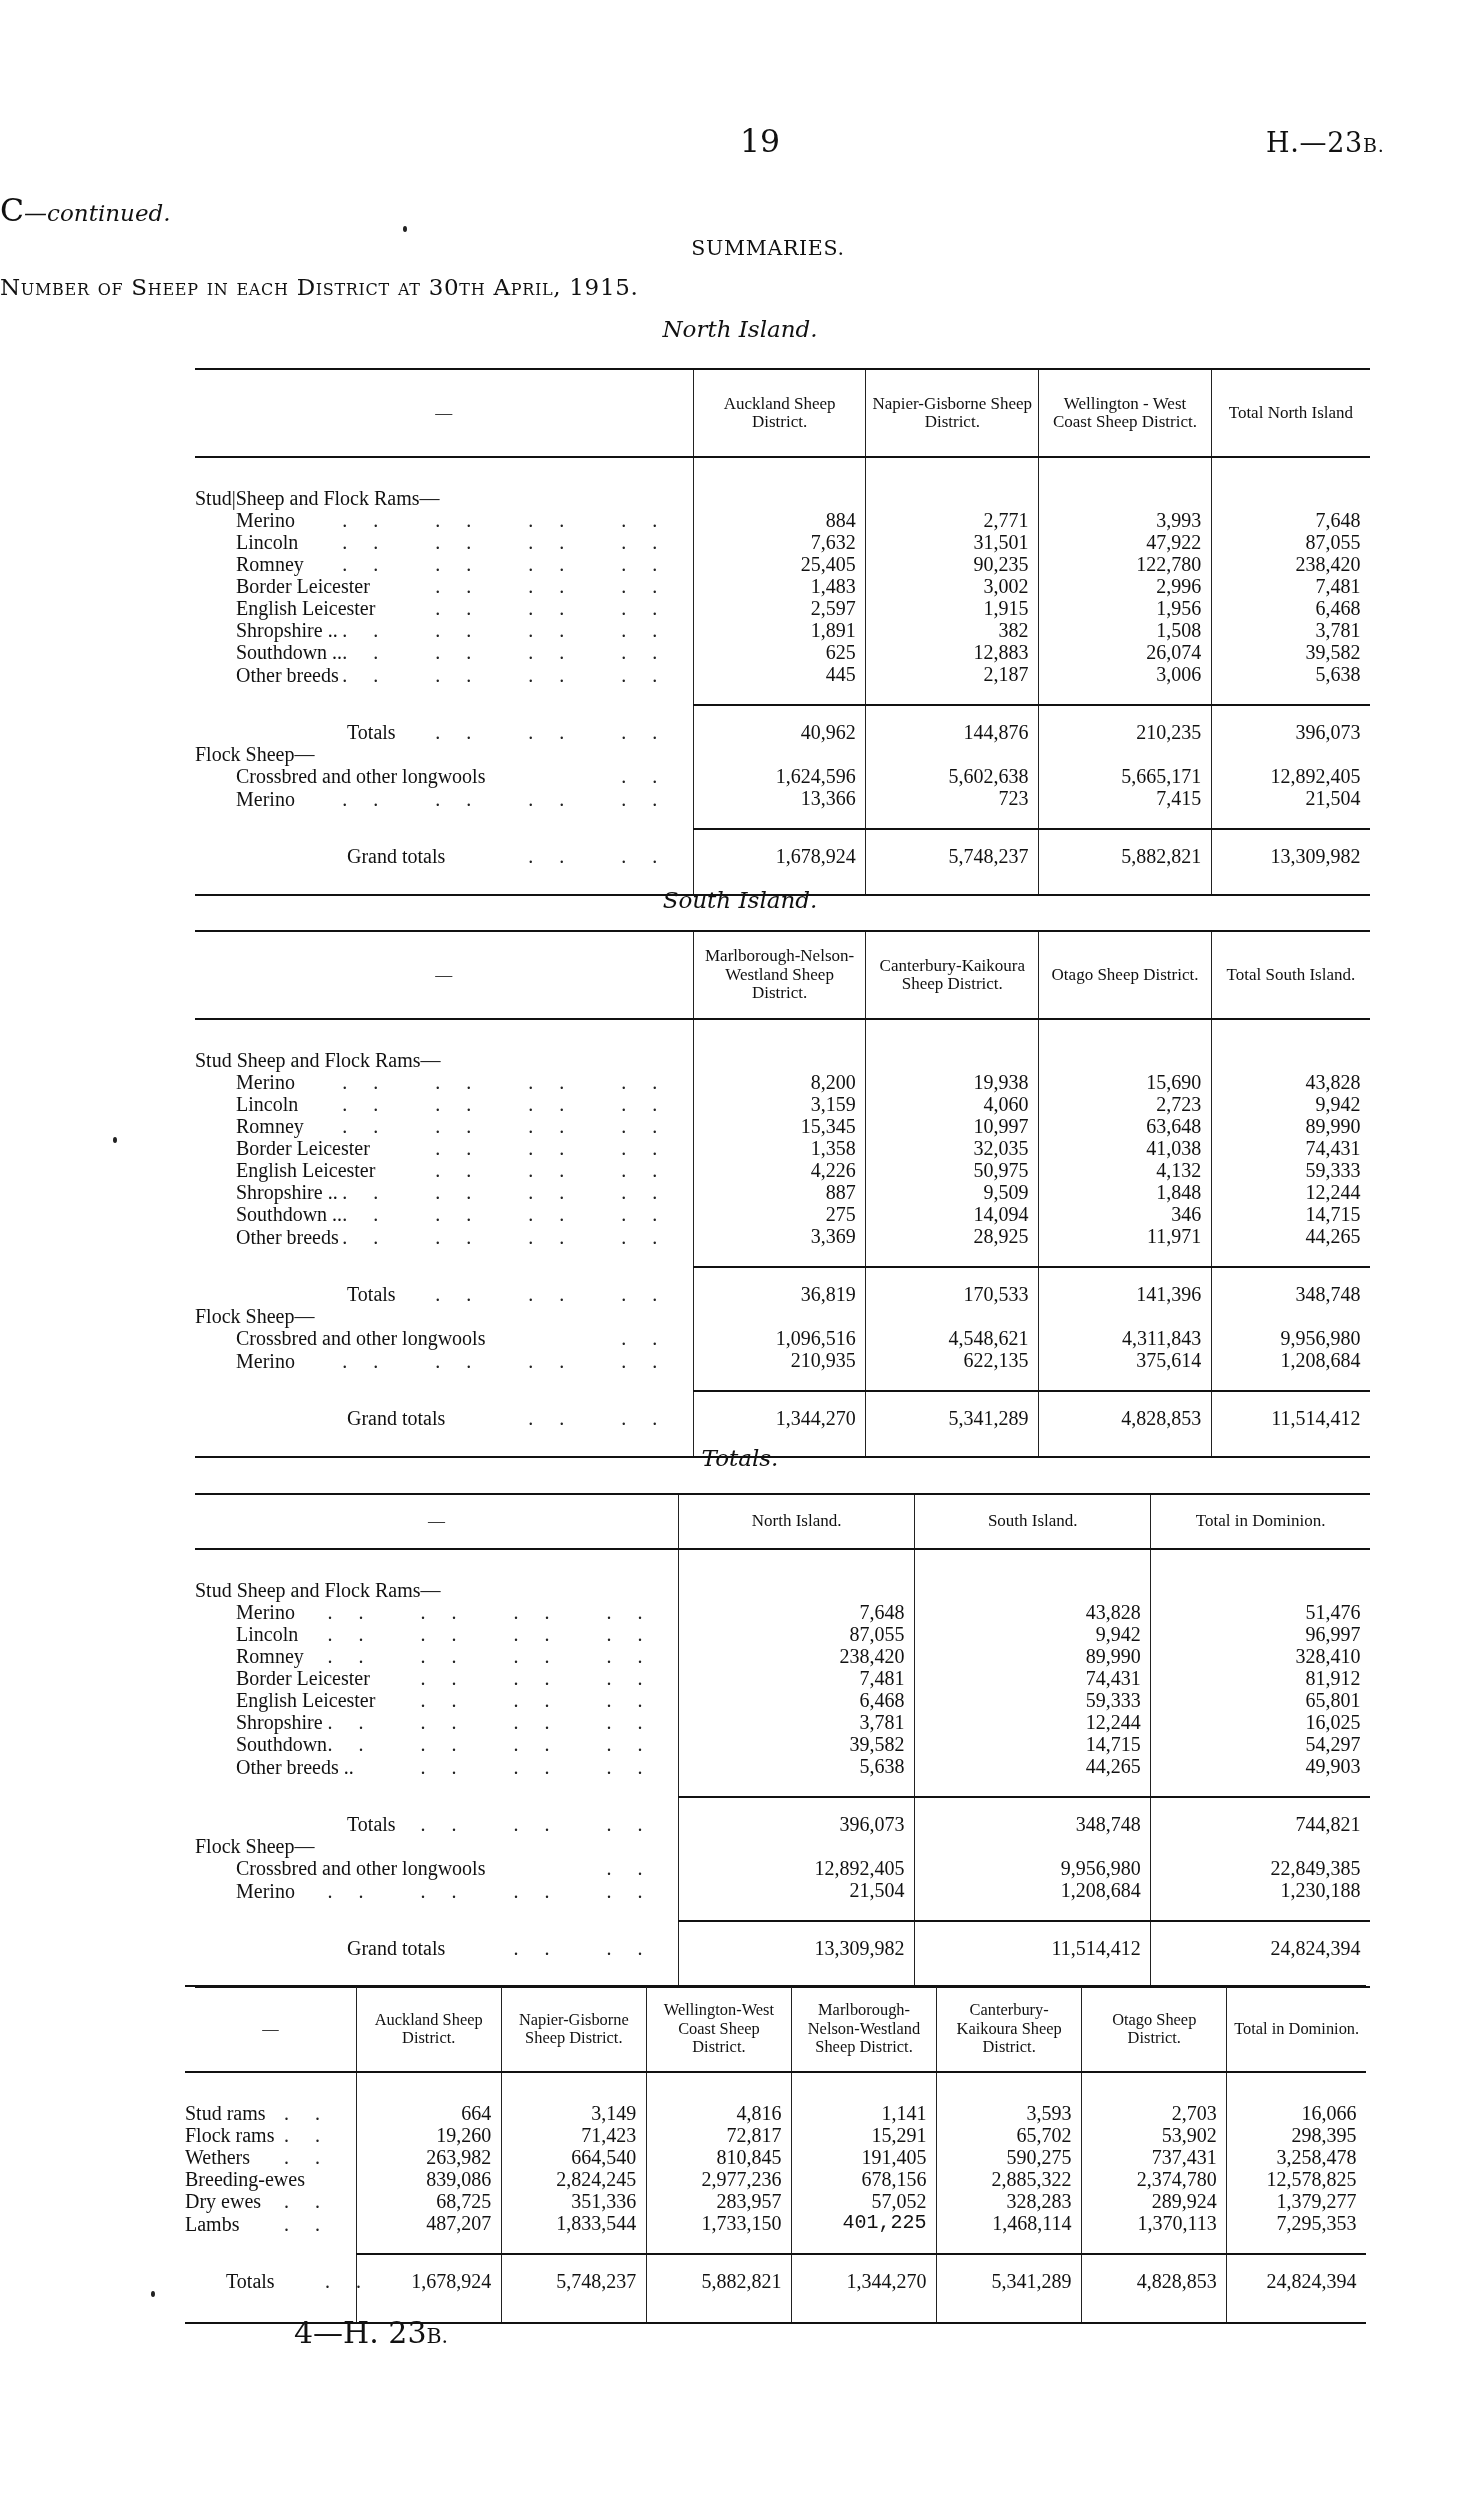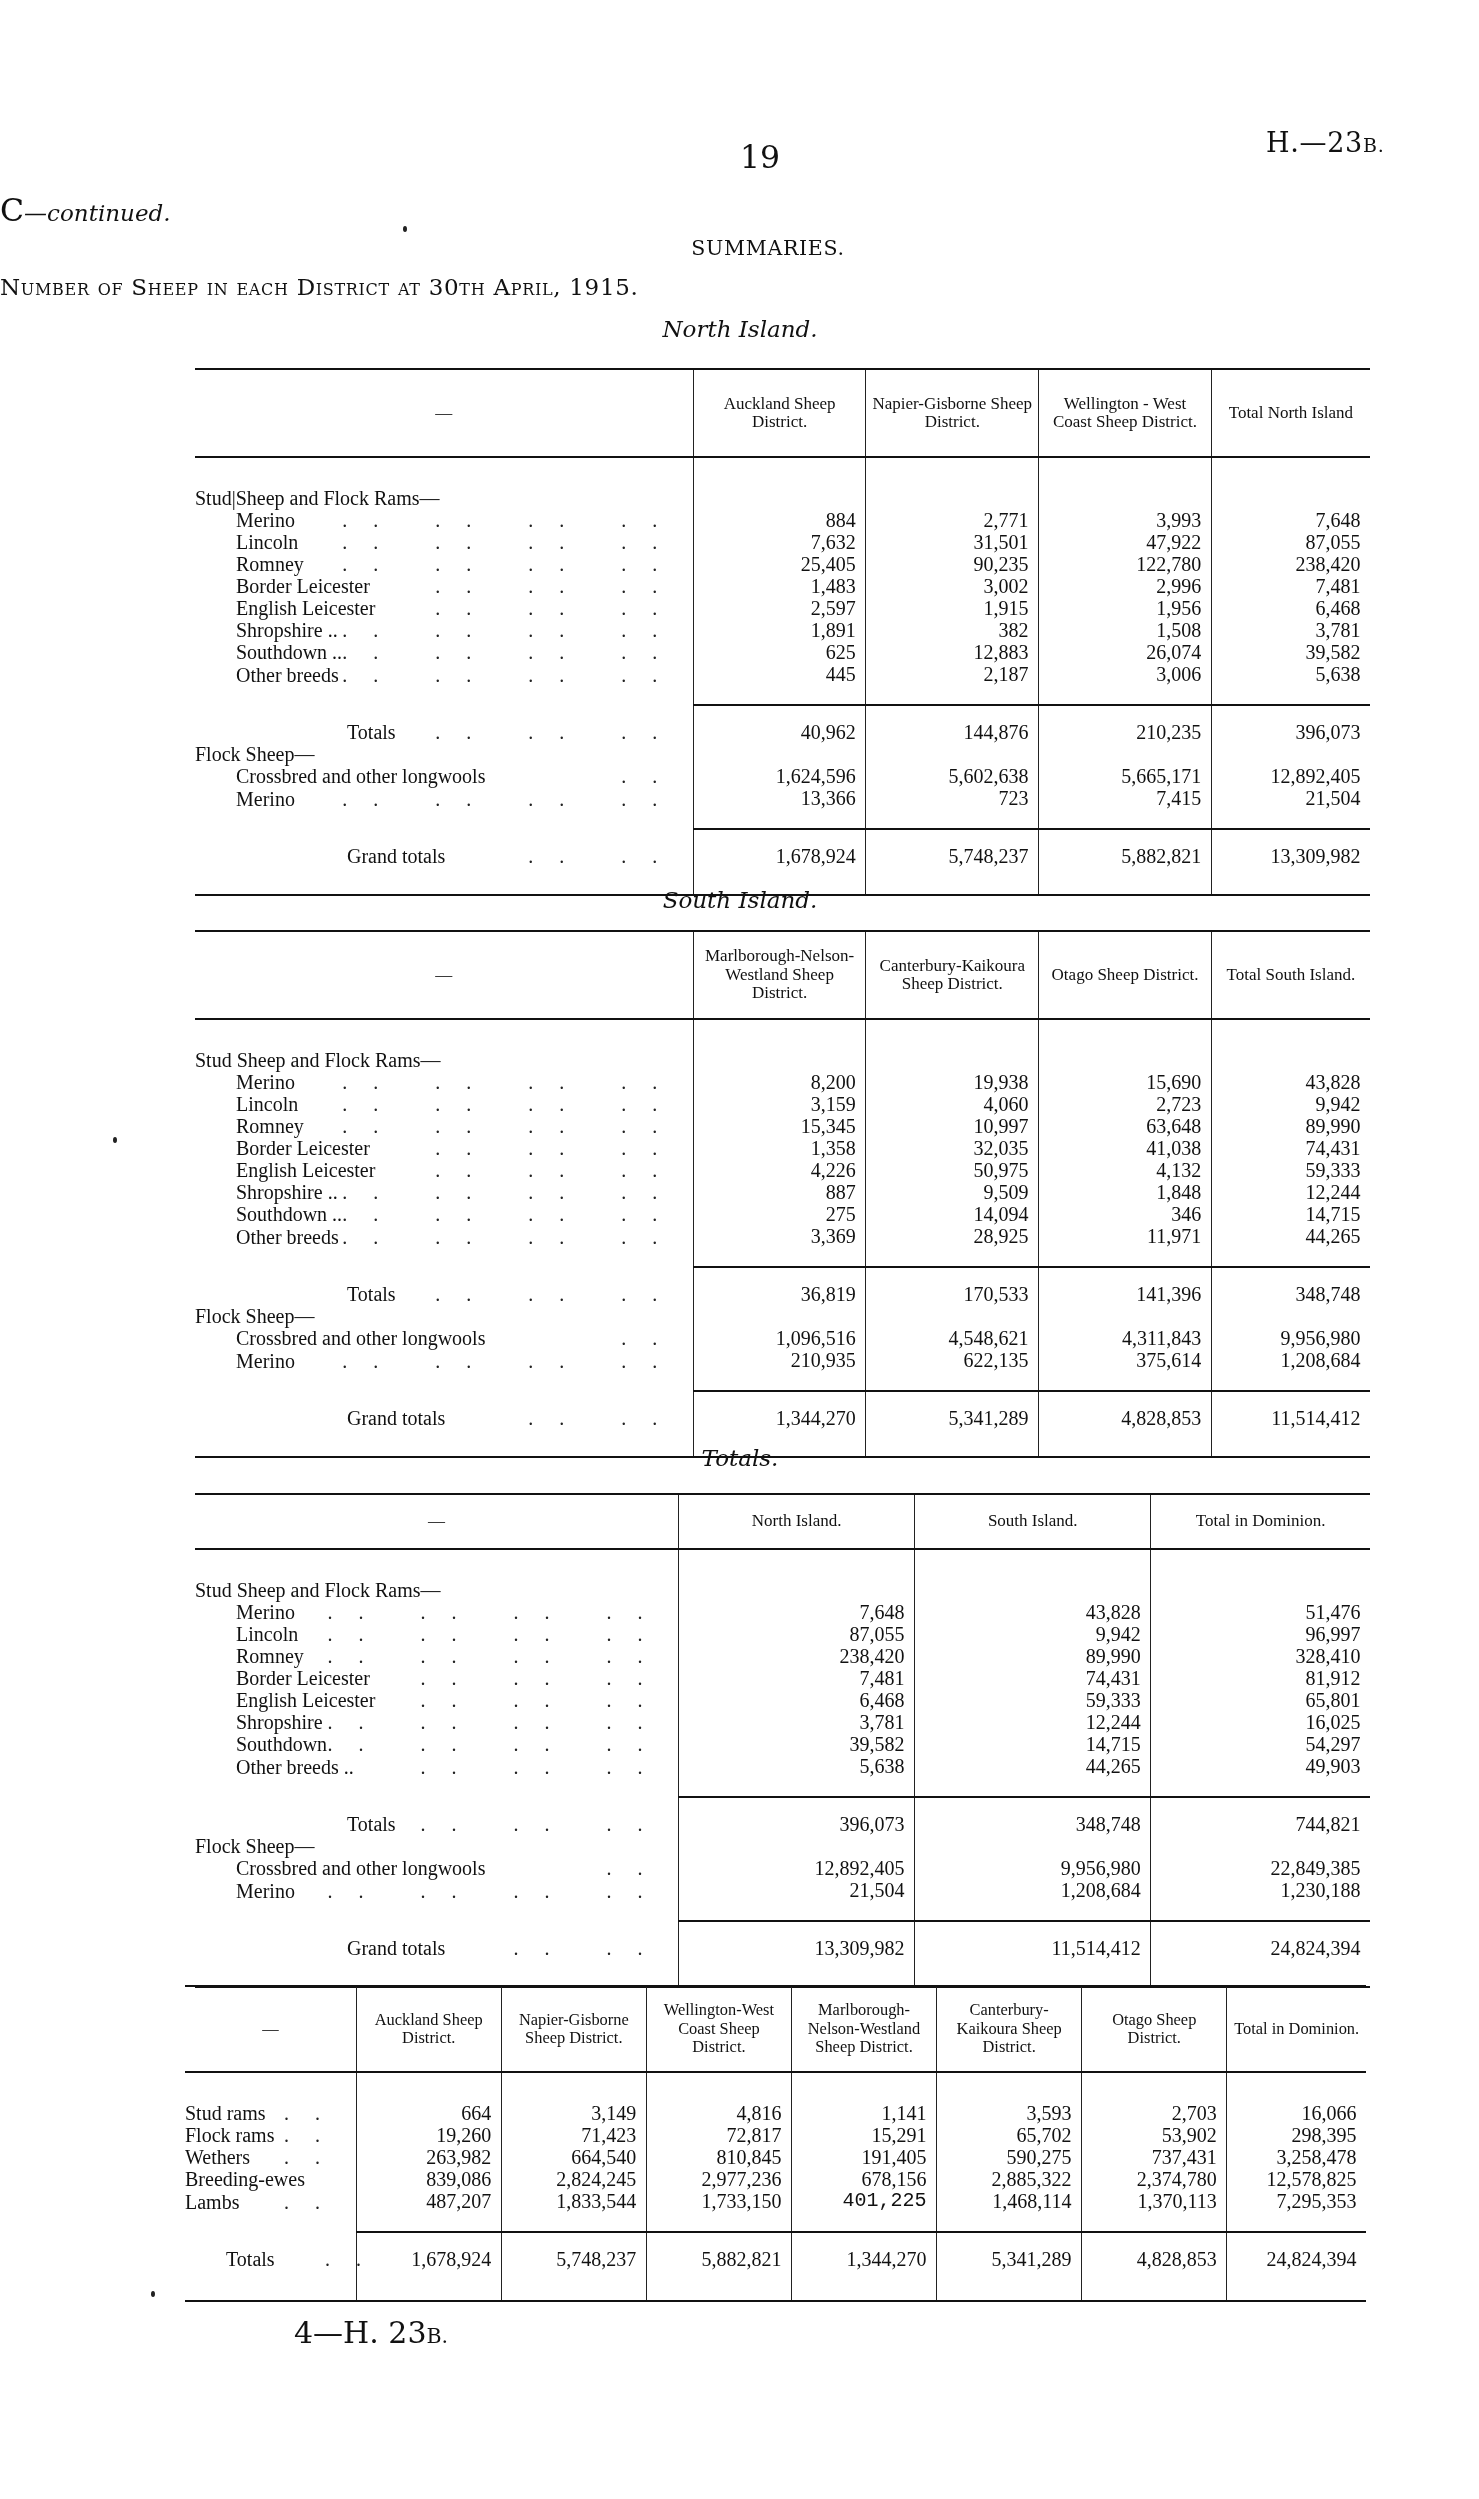--- a/index.html
+++ b/index.html
@@ -1,21 +1,21 @@
 <!DOCTYPE html>
 <html style="font-size:11px"><head>
 <meta charset="utf-8">
 <style>
   html, body { margin: 0; padding: 0; background: #ffffff; }
   body {
     width: 1480px; height: 2500px; position: relative; overflow: hidden;
     font-family: "DejaVu Serif", "Liberation Serif", serif; color: #111;
   }
   .abs { position: absolute; }
-  .page-number { left: 740px; top: 139px; font-size: 31.5px; }
+  .page-number { left: 740px; top: 123px; font-size: 31.5px; }
   .page-ref { left: 1266px; top: 127px; font-size: 27px; letter-spacing: 0.7px; }
   .page-ref .sc { font-size: 19px; }
   .cont { left: 0; width: 1480px; top: 192px; text-align: left; font-size: 23px; }
   .cont .bigc { font-size: 31.5px; font-style: normal; }
   .cont em { font-style: italic; }
   .summ { left: 0; width: 1480px; top: 236px; text-align: center; font-size: 20.5px; letter-spacing: 0.7px; margin-left: 28px; }
   .title { left: 0; width: 1480px; top: 274px; text-align: left; font-size: 23px; letter-spacing: 0.7px; font-variant: small-caps; }
   .sub { left: 0; width: 1480px; text-align: center; font-size: 23px; font-style: italic; }
 
   table.t { position: absolute; border-collapse: collapse; font-family: "Liberation Serif", "DejaVu Serif", serif; }
@@ -671,20 +671,35 @@
           </div>
         </td>
         <td class="num">839,086</td>
         <td class="num">2,824,245</td>
         <td class="num">2,977,236</td>
         <td class="num">678,156</td>
         <td class="num">2,885,322</td>
         <td class="num">2,374,780</td>
         <td class="num">12,578,825</td>
       </tr>
+      <tr>
+        <td class="lbl ">
+          <div class="lbl-wrap">
+            <span>Dry ewes</span>
+            <span class="dots">..</span>
+          </div>
+        </td>
+        <td class="num">68,725</td>
+        <td class="num">351,336</td>
+        <td class="num">283,957</td>
+        <td class="num">57,052</td>
+        <td class="num">328,283</td>
+        <td class="num">289,924</td>
+        <td class="num">1,379,277</td>
+      </tr>
       <tr class="last">
         <td class="lbl ">
           <div class="lbl-wrap">
             <span>Lambs</span>
             <span class="dots">..</span>
           </div>
         </td>
         <td class="num" style="padding-bottom: 19px;">487,207</td>
         <td class="num" style="padding-bottom: 19px;">1,833,544</td>
         <td class="num" style="padding-bottom: 19px; font-family: Liberation Serif, serif;">1,733,150</td>

